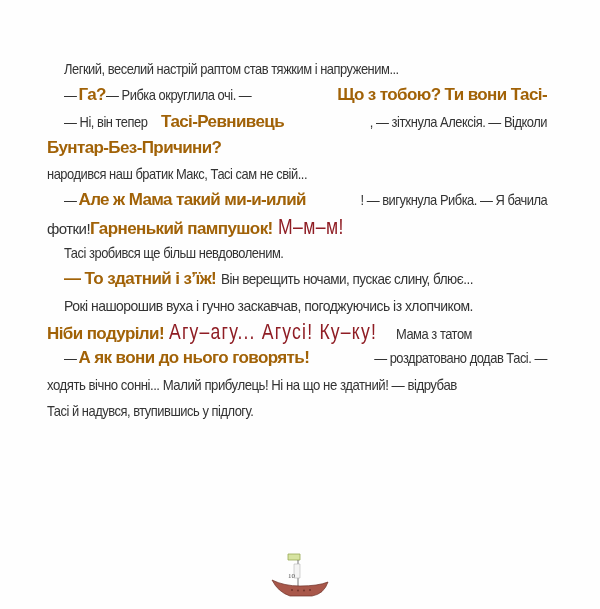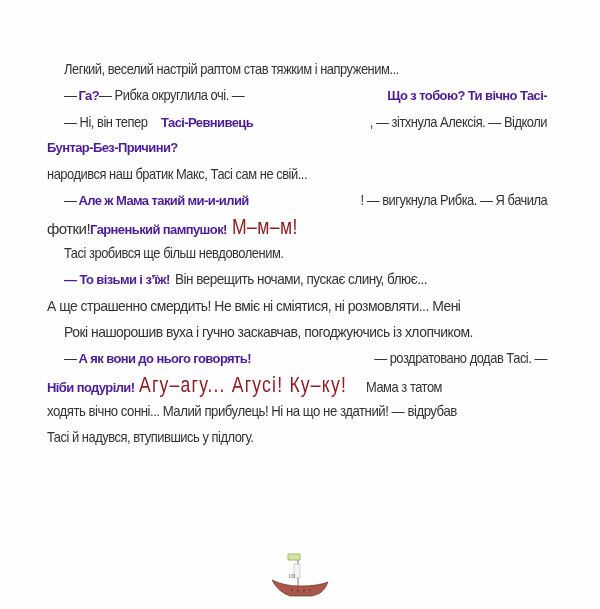--- a/index.html
+++ b/index.html
@@ -11,36 +11,36 @@
     color: #2a2a2a;
   }
   .line {
     height: 26.3px; line-height: 26.3px; white-space: nowrap;
     font-size: 15px; letter-spacing: -0.55px;
     display: flex; align-items: baseline;
   }
   .line.justify { justify-content: space-between; }
   .line.indent { padding-left: 17px; }
   .n { font-weight: normal; color: #333; transform: scaleX(0.86); transform-origin: left; display: inline-block; }
-  .b { font-weight: bold; color: #4c1d95; font-size: 13px; letter-spacing: -0.6px; }
+  .b { font-weight: bold; color: #a16207; font-size: 17px; letter-spacing: -0.6px; }
   .r { font-family: "Liberation Sans Narrow", "Liberation Sans", sans-serif; color: #8f1d24; font-size: 22px; font-weight: normal; letter-spacing: 0.5px; transform: scaleX(0.8); display: inline-block; transform-origin: left; }
   .sp { display: inline-block; width: 5px; }
   .ship { position: absolute; left: 268px; top: 548px; width: 64px; height: 52px; }
 </style>
 </head>
 <body>
 
 <div class="page">
   <div class="text">
     <div class="line indent">
       <span class="n">Легкий, веселий настрій раптом став тяжким і напруженим...</span>
     </div>
     <div class="line indent justify">
       <span><span class="n">— </span><span class="b">Га?</span><span class="n"> — Рибка округлила очі. — </span></span>
-      <span class="b">Що з тобою? Ти вічно Тасі-</span>
+      <span class="b">Що з тобою? Ти вони Тасі-</span>
     </div>
     <div class="line indent justify">
       <span><span class="n">— Ні, він тепер </span><span class="b">Тасі-Ревнивець</span></span>
       <span class="n" style="transform-origin:right">, — зітхнула Алексія. — Відколи</span>
     </div>
     <div class="line">
       <span class="b">Бунтар-Без-Причини?</span>
     </div>
     <div class="line">
       <span class="n">народився наш братик Макс, Тасі сам не свій...</span>
@@ -53,40 +53,37 @@
       <span class="n" style="transform:none">фотки! </span>
         <span class="b">Гарненький пампушок!</span>
         <span class="sp"></span>
         <span class="r" style="width:62px">М–м–м!</span>
         <span class="sp"></span>
     </div>
     <div class="line indent">
       <span class="n">Тасі зробився ще більш невдоволеним.</span>
     </div>
     <div class="line indent">
-      <span class="b">— То візьми і з’їж!</span>
+      <span class="b">— То здатний і з’їж!</span>
         <span class="sp"></span>
         <span class="n" style="transform:scaleX(0.9)">Він верещить ночами, пускає слину, блює...</span>
     </div>
-    <div class="line">
-      <span class="n" style="transform:scaleX(0.93)">А ще страшенно смердить! Не вміє ні сміятися, ні розмовляти... Мені</span>
-    </div>
     <div class="line indent">
       <span class="n" style="transform:scaleX(0.93)">Рокі нашорошив вуха і гучно заскавчав, погоджуючись із хлопчиком.</span>
-    </div>
-    <div class="line indent justify">
-      <span><span class="n">— </span><span class="b">А як вони до нього говорять!</span></span>
-      <span class="n" style="transform-origin:right">— роздратовано додав Тасі. —</span>
     </div>
     <div class="line">
       <span class="b">Ніби подуріли!</span>
         <span class="sp"></span>
         <span class="r" style="width:222px;letter-spacing:1.5px">Агу–агу... Агусі! Ку–ку!</span>
         <span class="sp"></span>
         <span class="n">Мама з татом</span>
+    </div>
+    <div class="line indent justify">
+      <span><span class="n">— </span><span class="b">А як вони до нього говорять!</span></span>
+      <span class="n" style="transform-origin:right">— роздратовано додав Тасі. —</span>
     </div>
     <div class="line">
       <span class="n" style="transform:scaleX(0.88)">ходять вічно сонні... Малий прибулець! Ні на що не здатний! — відрубав</span>
     </div>
     <div class="line">
       <span class="n">Тасі й надувся, втупившись у підлогу.</span>
     </div>
   </div>
 
   <svg class="ship" viewBox="0 0 64 52">

